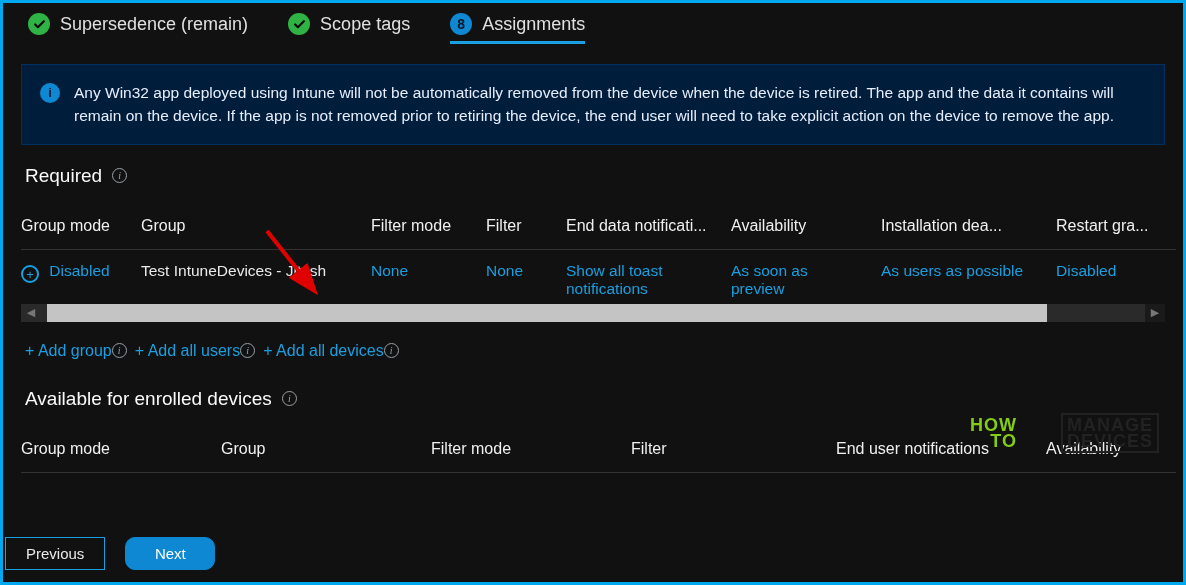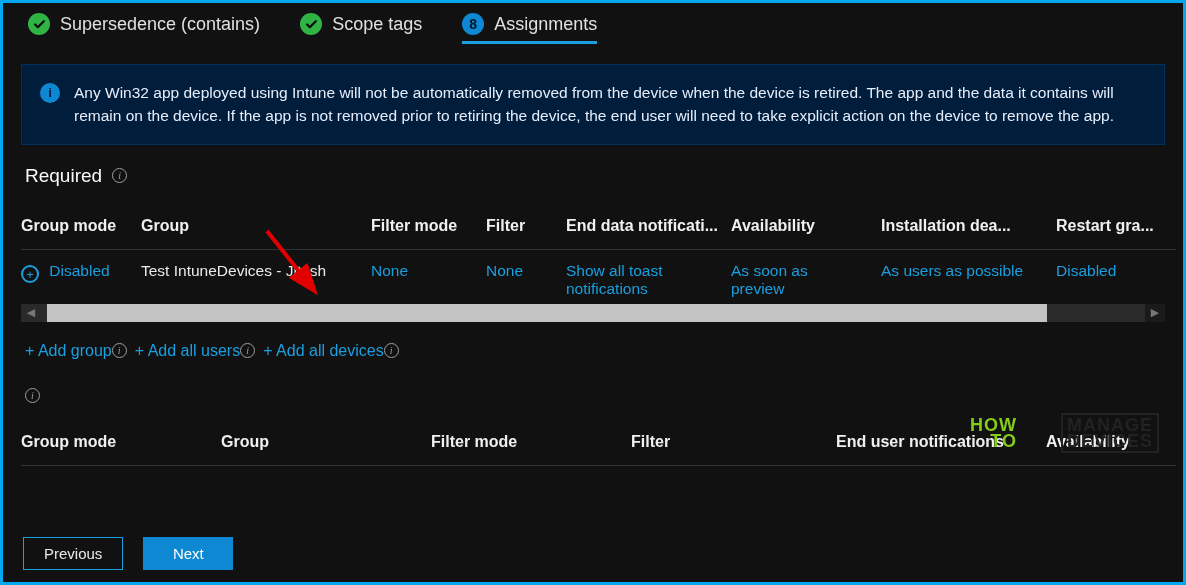--- a/index.html
+++ b/index.html
@@ -101,21 +101,21 @@
     font-style: italic;
     font-family: serif;
   }
   table {
     width: 100%;
     border-collapse: collapse;
     table-layout: fixed;
   }
   th {
     text-align: left;
-    font-weight: 700;
+    font-weight: 400;
     font-size: 16px;
     color: #f0f0f0;
     padding: 12px 8px 14px 0;
     border-bottom: 1px solid #333;
     white-space: nowrap;
     overflow: hidden;
     text-overflow: ellipsis;
   }
   td {
     padding: 12px 8px 6px 0;
@@ -190,38 +190,39 @@
     font-size: 18px;
     text-align: right;
     display: flex;
     align-items: center;
     gap: 4px;
   }
   .watermark .how { color:#84cc16; text-align:right; line-height:0.9; }
   .watermark .md { color:#222; text-align:left; line-height:0.9; border:2px solid #222; padding:2px 4px; border-radius:0;margin-left:40px;}
   .footer {
     position: absolute;
-    left: 20px;
+    left: 2px;
     bottom: 12px;
     display: flex;
     gap: 20px;
   }
   .btn {
     border: 1px solid #1a9fe0;
     padding: 7px 20px;
     font-size: 15px;
     cursor: pointer;
     background: transparent;
     color: #eaeaea;
   }
   .btn.primary {
     background: #0e88d3;
     color: #ffffff;
     border-color: #0e88d3;
     min-width: 90px;
+    border-radius: 10px;
   }
   .btn.secondary {
     min-width: 100px;
   }
   .red-arrow {
     position: absolute;
     left: 258px;
     top: 222px;
     pointer-events: none;
   }
@@ -246,21 +247,21 @@
 </head>
 <body>
 
 <div class="tabbar">
   <div class="tab">
     <span class="tab-icon check">
       <svg width="13" height="13" viewBox="0 0 24 24" fill="none" stroke="#0a0a0a" stroke-width="4" stroke-linecap="round" stroke-linejoin="round">
           <polyline points="4 12 9 17 20 6"></polyline>
         </svg>
     </span>
-    <span>Supersedence (contains)</span>
+    <span>Supersedence (remain)</span>
   </div>
   <div class="tab">
     <span class="tab-icon check">
       <svg width="13" height="13" viewBox="0 0 24 24" fill="none" stroke="#0a0a0a" stroke-width="4" stroke-linecap="round" stroke-linejoin="round">
           <polyline points="4 12 9 17 20 6"></polyline>
         </svg>
     </span>
     <span>Scope tags</span>
   </div>
   <div class="tab active">
@@ -340,20 +341,21 @@
       <span>+ Add all users</span>
         <span class="info-ring">i</span>
     </span>
     <span class="add-link">
       <span>+ Add all devices</span>
         <span class="info-ring">i</span>
     </span>
   </div>
 
   <div class="section-title">
+    <span>Available for enrolled devices</span>
     <span class="info-ring">i</span>
   </div>
 
   <table class="avail">
     <colgroup>
         <col class="d1">
         <col class="d2">
         <col class="d3">
         <col class="d4">
         <col class="d5">

